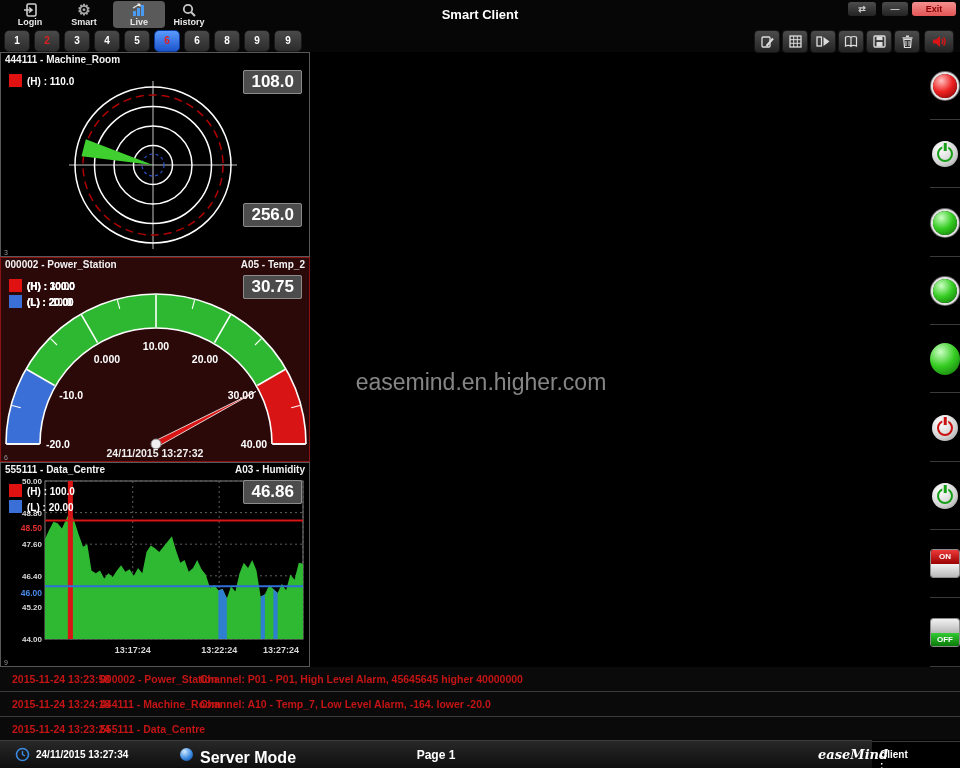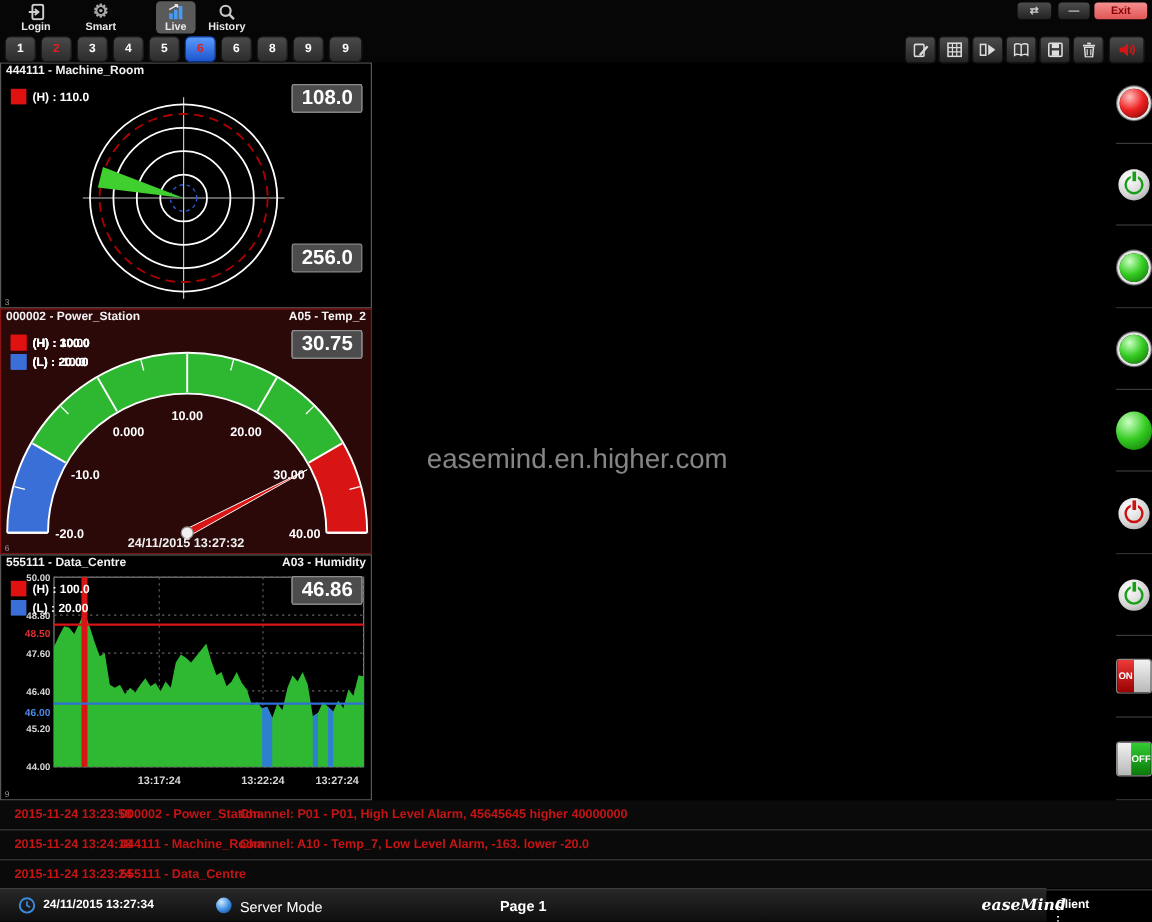--- a/index.html
+++ b/index.html
@@ -58,37 +58,37 @@
   .ball.red{background:radial-gradient(circle at 35% 28%,#ffc0c0,#ee2222 48%,#7a0000)}
   .ball.green{background:radial-gradient(circle at 35% 28%,#ccffc4,#35cc22 48%,#0d6b06)}
   .ball.big{width:32px;height:32px;box-shadow:none}
   .pwr{width:26px;height:26px;border-radius:50%;display:flex;align-items:center;justify-content:center;
        background:radial-gradient(circle at 35% 30%,#ffffff,#d2d2d2 60%,#909090)}
   .pwr i{display:block;width:12px;height:12px;border:2.5px solid var(--c);border-radius:50%;position:relative}
   .pwr i::after{content:'';position:absolute;left:50%;top:-5px;transform:translateX(-50%);
        width:2.5px;height:8px;background:var(--c);box-shadow:0 0 0 1.5px #ededed}
   .pwr.red{--c:#cc1111}.pwr.green{--c:#17a017}
   .switch{width:30px;height:27px;border:1px solid #8a8a8a;border-radius:3px;overflow:hidden;
-          display:flex;flex-direction:row}
+          display:flex;flex-direction:column}
   .switch .half{flex:1;display:flex;align-items:center;justify-content:center;
           font-size:8px;font-weight:bold;color:#fff}
   .sw-on .top{background:linear-gradient(#ee3a3a,#990000)}
   .sw-on .bot{background:linear-gradient(#f2f2f2,#b8b8b8)}
   .sw-off .top{background:linear-gradient(#f2f2f2,#b8b8b8)}
   .sw-off .bot{background:linear-gradient(#33cc33,#0a7a0a)}
 
   
   .alarms{position:absolute;left:0;top:667px;width:960px;height:73px;background:#0a0a0a}
   .alarm-row{height:24px;display:flex;align-items:center;border-bottom:1px solid #3a3a3a;
              font-size:10.5px;font-weight:bold;color:#c41414;white-space:nowrap}
   .al-time{margin-left:12px;width:88px}.al-site{width:100px}.al-msg{flex:1}
   .statusbar{position:absolute;left:0;top:740px;width:872px;height:28px;
              background:linear-gradient(#282828,#0d0d0d);border-top:1px solid #3c3c3c;color:#fff}
   .sb-time{position:absolute;left:36px;top:8px;font-size:10px;font-weight:bold}
-  .sb-mode{position:absolute;left:200px;top:8px;font-size:12px;font-weight:normal}
+  .sb-mode{position:absolute;left:200px;top:8px;font-size:16px;font-weight:bold}
   .sb-dot{position:absolute;left:180px;top:7px;width:13px;height:13px;border-radius:50%;
           background:radial-gradient(circle at 35% 28%,#cfe8ff,#3a8ae0 55%,#0d3f8a)}
   .sb-page{position:absolute;left:0;right:0;top:7px;text-align:center;font-size:12px;font-weight:bold}
   .sb-brand{position:absolute;left:818px;top:6px;font-size:13px;font-weight:bold;font-style:italic;
             font-family:"DejaVu Serif",serif}
   .sb-ver{position:absolute;left:880px;top:8px;font-size:10px;font-weight:bold}
   .sb-clock{position:absolute;left:15px;top:6px}
 
   
   .watermark{position:absolute;left:336px;top:369px;width:290px;text-align:center;z-index:40;
@@ -104,41 +104,42 @@
           <rect x="4" y="1" width="9" height="12" rx="1.5" fill="none" stroke="#cfcfcf" stroke-width="1.6"></rect>
           <path d="M1,7 h7 M6,4.5 L9,7 L6,9.5" fill="none" stroke="#cfcfcf" stroke-width="1.6"></path>
         </svg>
     </span>
     <span class="lbl">Login</span>
   </div>
   <div class="navbtn" style="left:58px;width:52px">
     <span class="nicon" style="font-size:15px;color:#a8a8a8;line-height:15px">⚙</span>
     <span class="lbl">Smart</span>
   </div>
-  <div class="navbtn active" style="left:130px;width:33px">
+  <div class="navbtn active" style="left:113px;width:52px">
     <span class="nicon">
       <svg width="16" height="14" viewBox="0 0 16 14">
           <rect x="2" y="8" width="3" height="5" fill="#4a9af2"></rect>
           <rect x="6" y="5" width="3" height="8" fill="#4a9af2"></rect>
           <rect x="10" y="2" width="3" height="11" fill="#4a9af2"></rect>
           <path d="M2,5 L9,1 M9,1 L6.5,1 M9,1 L9,3.4" stroke="#e8e8e8" stroke-width="1.2" fill="none"></path>
         </svg>
     </span>
     <span class="lbl">Live</span>
   </div>
   <div class="navbtn" style="left:163px;width:52px">
     <span class="nicon">
       <svg width="14" height="14" viewBox="0 0 14 14">
           <circle cx="6" cy="6" r="4.2" fill="none" stroke="#c8c8c8" stroke-width="1.8"></circle>
           <line x1="9.2" y1="9.2" x2="13" y2="13" stroke="#c8c8c8" stroke-width="2"></line>
         </svg>
     </span>
     <span class="lbl">History</span>
   </div>
 
+  <div class="apptitle">Smart Client</div>
 
   <div class="wbtn" style="left:848px;width:28px">⇄</div>
   <div class="wbtn" style="left:882px;width:26px">—</div>
   <div class="wbtn exit" style="left:912px;width:44px">Exit</div>
 
   <div class="tab" style="left:4px">1</div>
   <div class="tab alert" style="left:34px">2</div>
   <div class="tab" style="left:64px">3</div>
   <div class="tab" style="left:94px">4</div>
   <div class="tab" style="left:124px">5</div>
@@ -778,21 +779,21 @@
 
 <div class="alarms">
   <div class="alarm-row">
     <span class="al-time">2015-11-24 13:23:58</span>
     <span class="al-site">000002 - Power_Station</span>
     <span class="al-msg">Channel: P01 - P01, High Level Alarm, 45645645 higher 40000000</span>
   </div>
   <div class="alarm-row">
     <span class="al-time">2015-11-24 13:24:18</span>
     <span class="al-site">444111 - Machine_Room</span>
-    <span class="al-msg">Channel: A10 - Temp_7, Low Level Alarm, -163. lower -20.0</span>
+    <span class="al-msg">Channel: A10 - Temp_7, Low Level Alarm, -164. lower -20.0</span>
   </div>
   <div class="alarm-row">
     <span class="al-time">2015-11-24 13:23:24</span>
     <span class="al-site">555111 - Data_Centre</span>
   </div>
 </div>
 
 <div class="statusbar">
   <span class="sb-clock">
     <svg width="15" height="15" viewBox="0 0 15 15">

